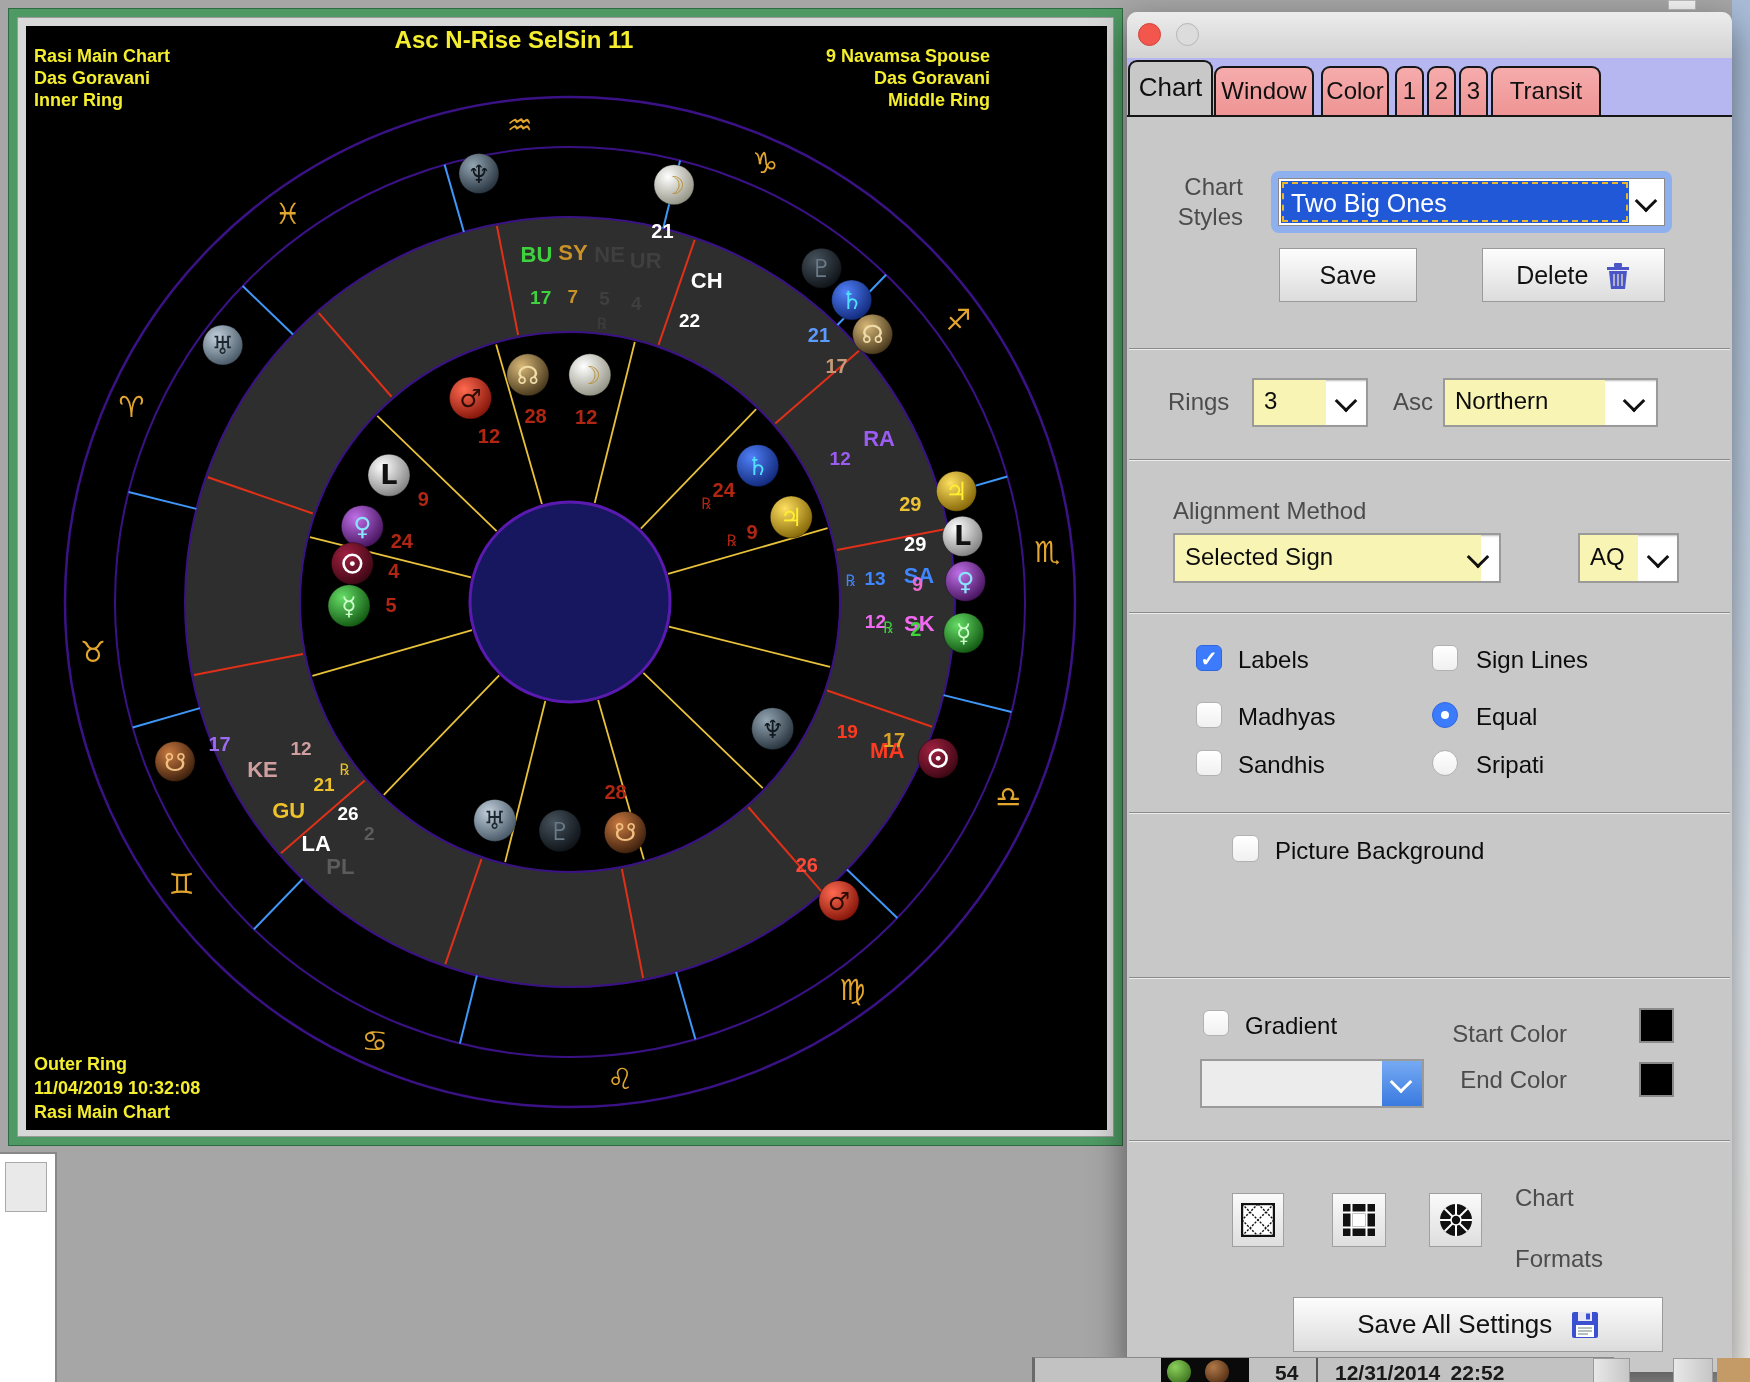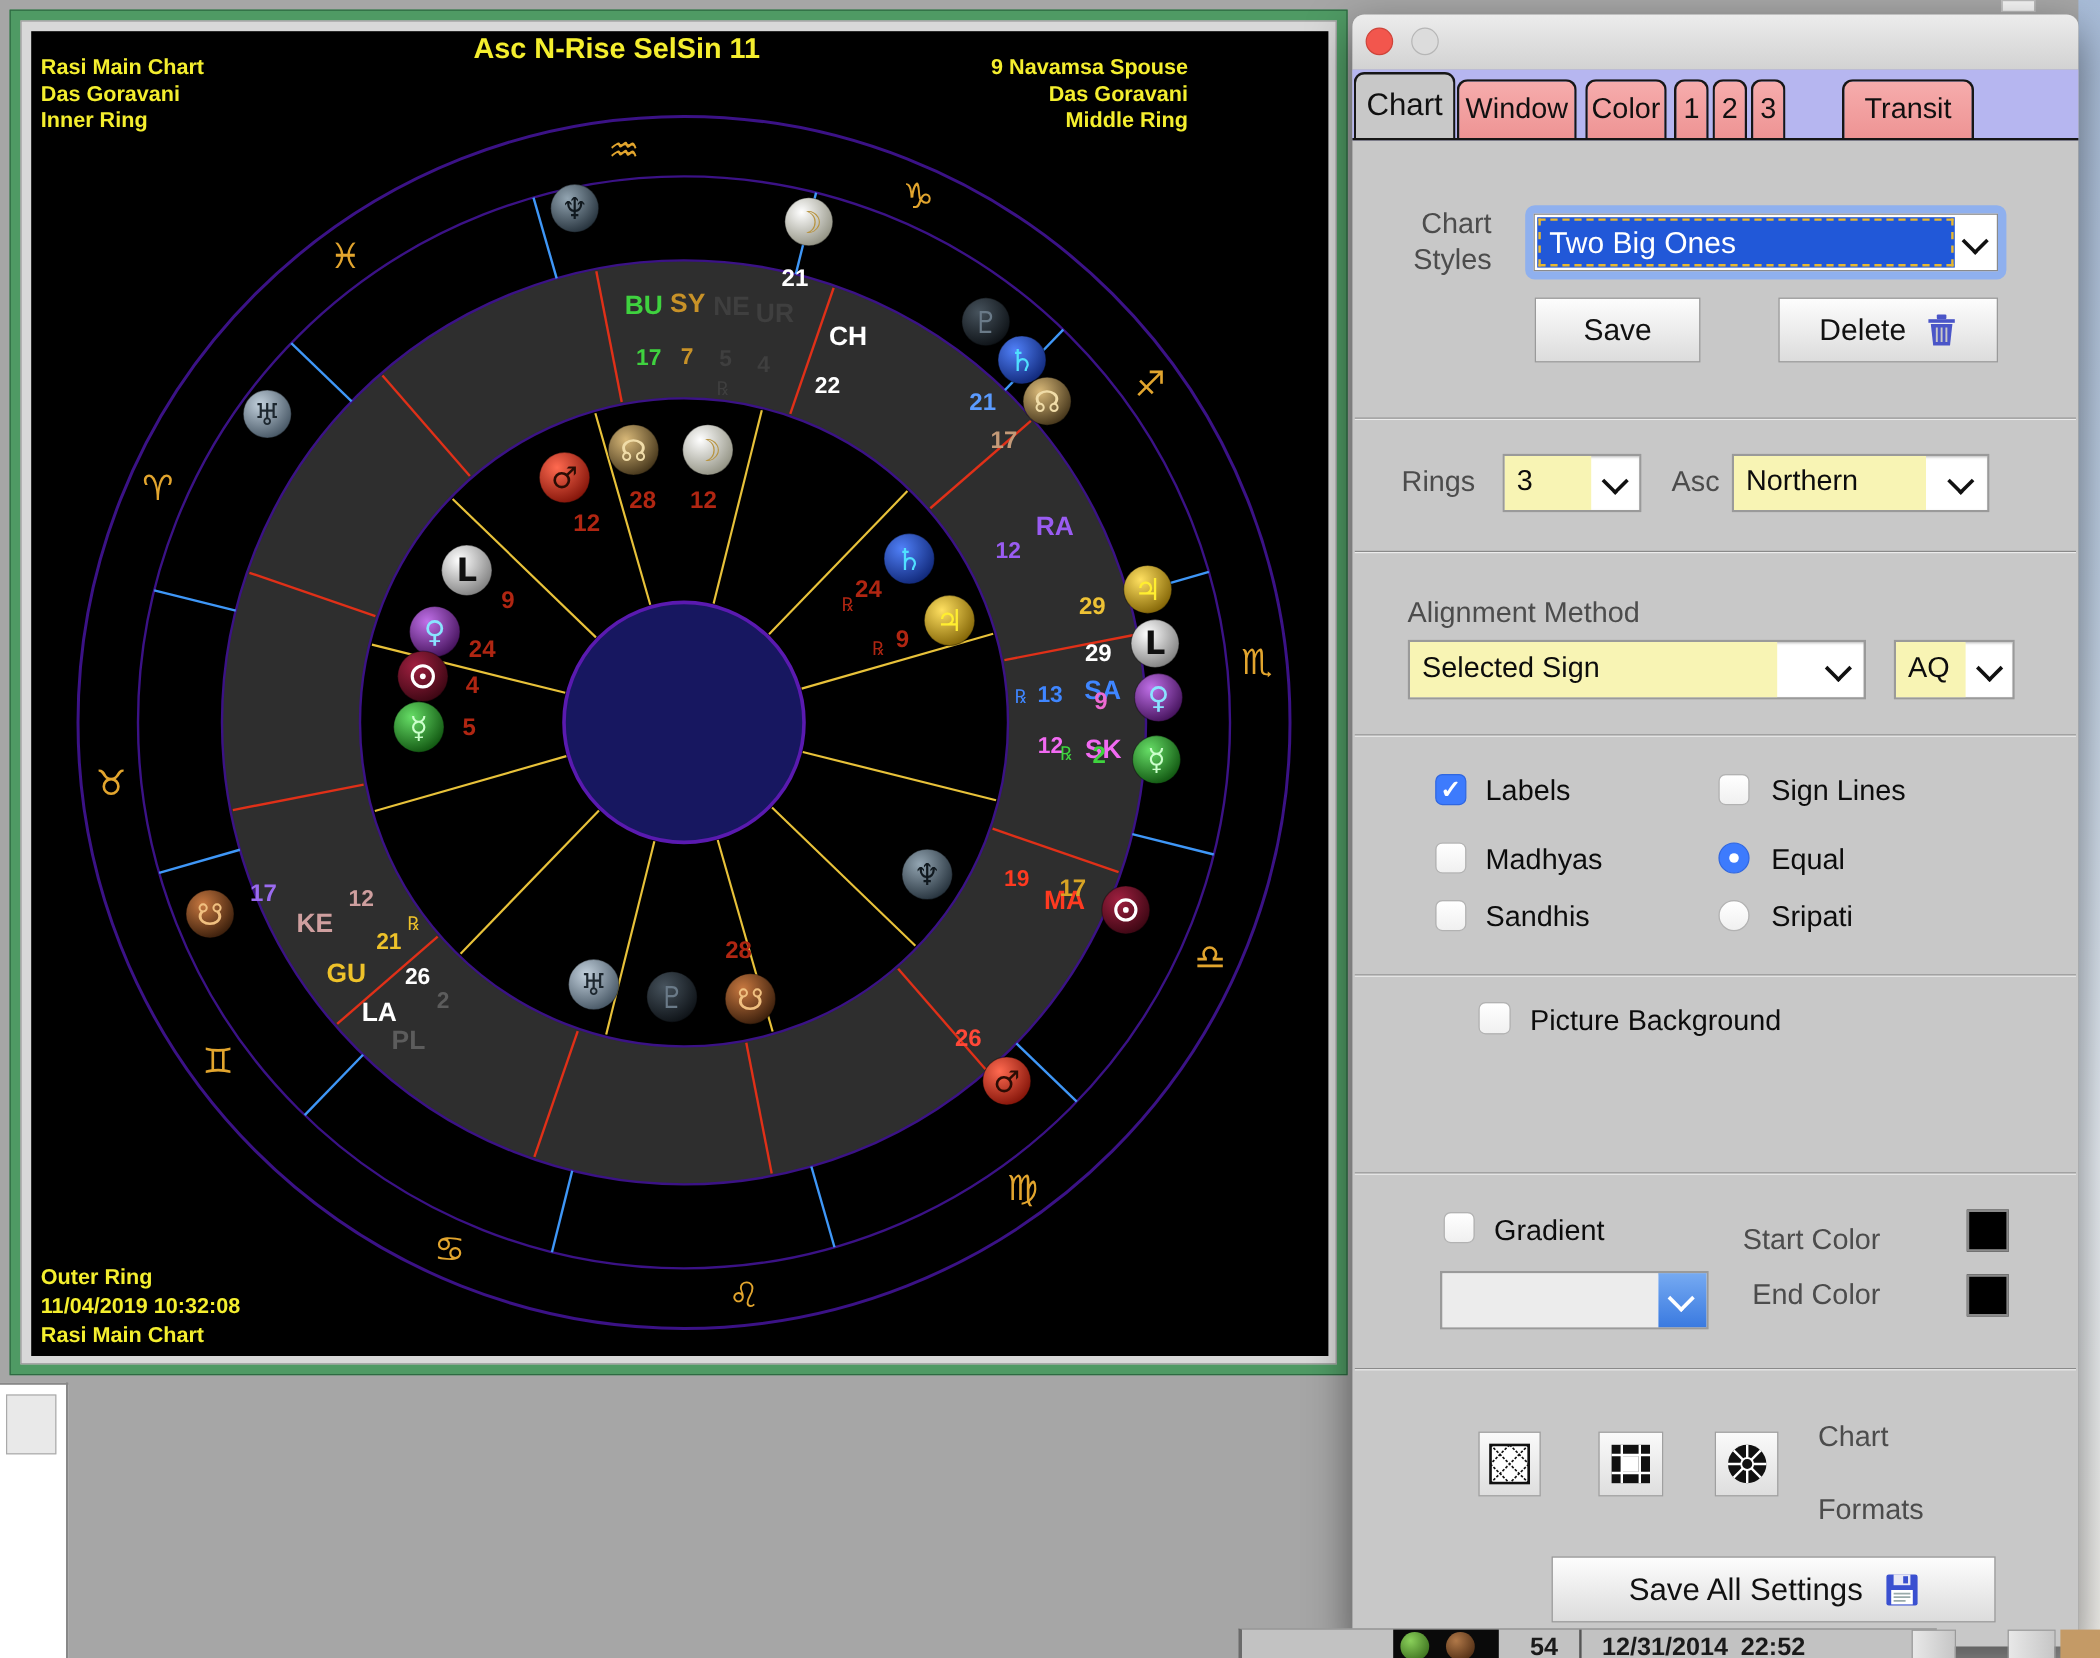--- a/index.html
+++ b/index.html
@@ -374,21 +374,21 @@
       <div id="btn-min" class="tl-btn"></div>
     </div>
 
     <div id="tabbar">
       <div class="tab active" style="left:1px;width:85px;">Chart</div>
       <div class="tab" style="left:87px;width:100px;">Window</div>
       <div class="tab" style="left:194px;width:68px;">Color</div>
       <div class="tab" style="left:268px;width:29px;">1</div>
       <div class="tab" style="left:300px;width:29px;">2</div>
       <div class="tab" style="left:332px;width:29px;">3</div>
-      <div class="tab" style="left:364px;width:110px;margin-left:44px;">Transit</div>
+      <div class="tab" style="left:364px;width:110px;">Transit</div>
     </div>
 
     <div class="glabel" style="left:44px;top:160px;width:72px;text-align:right;line-height:30px;">
       <span>Chart</span><br>
       <span>Styles</span>
     </div>
     <div style="position:absolute;left:144px;top:159px;width:401px;height:62px;background:#8fb0ee;border-radius:8px;">
       <div style="position:absolute;left:7px;top:7px;right:7px;bottom:7px;background:#fff;border:1px solid #8a8a8a;">
         <div style="position:absolute;left:2px;top:2px;bottom:2px;width:348px;background:#2158d8;outline:2px dashed #e8b830;outline-offset:-3px;color:#fff;font-size:25px;line-height:44px;padding-left:10px;box-sizing:border-box;white-space:nowrap;overflow:hidden;">Two Big Ones</div>
         <div class="chev" style="right:10px;top:14px;"></div>
@@ -416,21 +416,21 @@
     <div class="glabel" style="left:266px;top:376px;">Asc</div>
     <div class="dd" style="left:316px;top:366px;width:215px;height:49px;">
       <div class="yellow" style="width:160px;"></div>
       <div class="val">Northern</div>
       <div class="chev" style="right:14px;top:13px;"></div>
     </div>
 
     <div class="divider" style="top:447px;"></div>
 
     <div class="glabel" style="left:46px;top:485px;">Alignment Method</div>
-    <div class="dd" style="left:46px;top:521px;width:382px;height:50px;">
+    <div class="dd" style="left:46px;top:521px;width:328px;height:50px;">
       <div class="yellow" style="width:306px;"></div>
       <div class="val" style="top:8px;">Selected Sign</div>
       <div class="chev" style="right:13px;top:14px;"></div>
     </div>
     <div class="dd" style="left:451px;top:521px;width:101px;height:50px;">
       <div class="yellow" style="width:58px;"></div>
       <div class="val" style="top:8px;">AQ</div>
       <div class="chev" style="right:11px;top:14px;"></div>
     </div>
 

